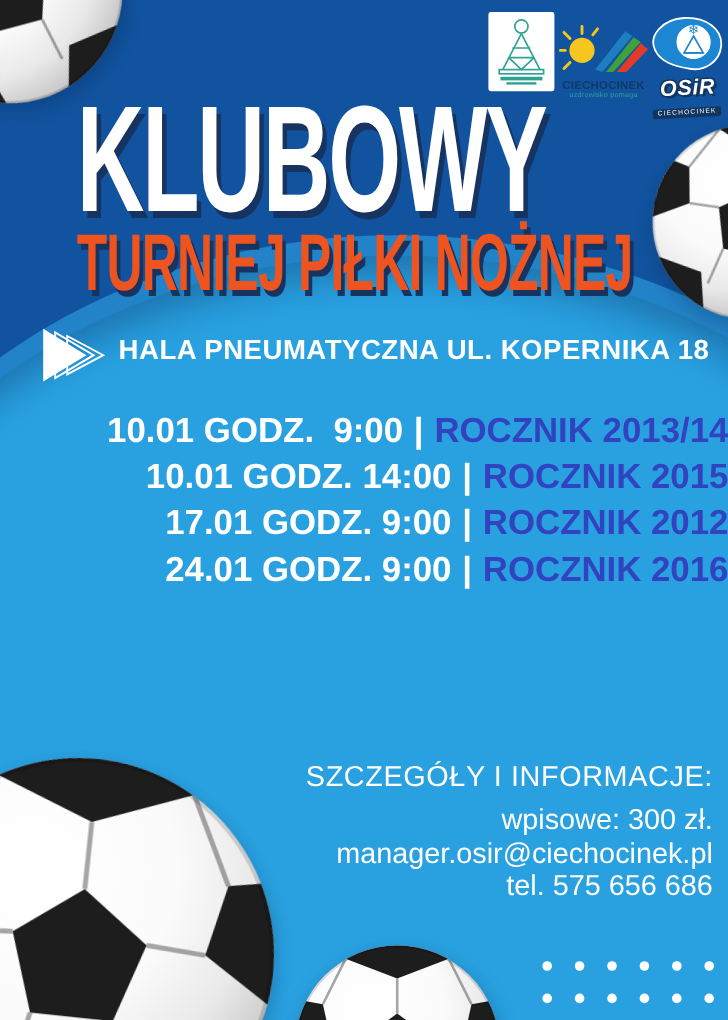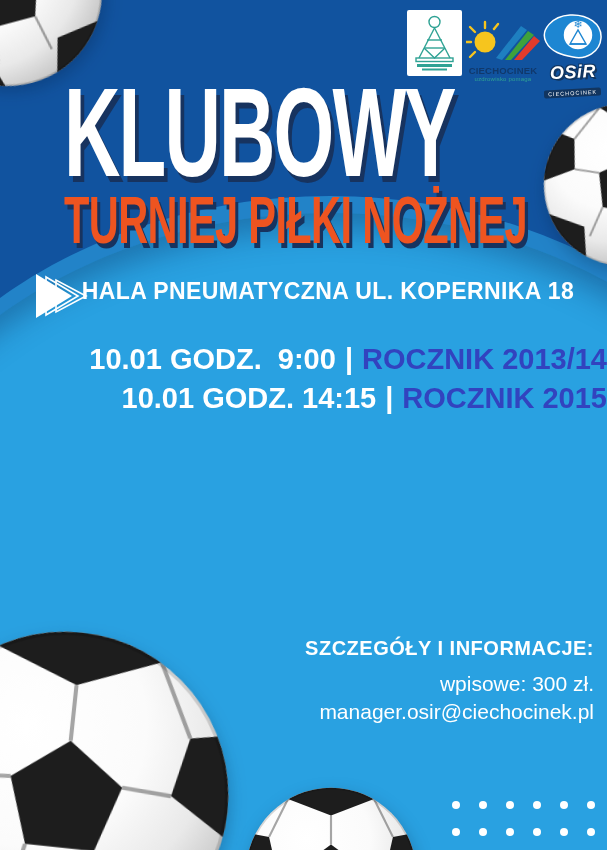--- a/index.html
+++ b/index.html
@@ -53,33 +53,33 @@
   }
   .title2{
     position:absolute;left:64px;top:186px;z-index:3;
     font-size:67px;font-weight:bold;color:#ee5420;line-height:1;white-space:nowrap;
     letter-spacing:-1px;transform:scaleX(.62);transform-origin:0 0;
     text-shadow:5px 5px 0 #17335f;
   }
   
   .venue-icon{position:absolute;left:34px;top:272px;z-index:3;}
   .venue-text{
-    position:absolute;left:78px;top:277px;width:500px;z-index:3;text-align:center;
+    position:absolute;left:95px;top:277px;width:500px;z-index:3;text-align:center;
     font-size:23px;font-weight:bold;color:#fff;letter-spacing:.4px;line-height:28px;white-space:nowrap;
   }
   
   .schedule{position:absolute;left:0;top:340px;width:607px;z-index:3;text-align:right;}
   .srow{font-size:29px;font-weight:bold;line-height:38.5px;white-space:nowrap;}
   .srow .dt{color:#fff;white-space:pre;}
   .srow .sep{color:#fff;margin:0 9px;}
   .srow .grp{color:#3243bf;white-space:pre;}
   
   .info{position:absolute;right:13px;top:633px;z-index:3;text-align:right;color:#fff;}
-  .info-h{font-size:20px;font-weight:bold;letter-spacing:.5px;line-height:30px;margin-bottom:7px;white-space:nowrap;}
-  .info-line{font-size:21px;line-height:27.5px;font-weight:normal;white-space:nowrap;}
+  .info-h{font-size:24px;font-weight:normal;letter-spacing:.5px;line-height:30px;margin-bottom:7px;white-space:nowrap;}
+  .info-line{font-size:24px;line-height:27.5px;font-weight:normal;white-space:nowrap;}
   
   .dots{position:absolute;right:12px;top:801px;z-index:3;display:grid;grid-template-columns:repeat(6,8px);gap:19px;}
   .dot{width:8px;height:8px;border-radius:50%;background:#fff;}
 </style>
 </head>
 <body>
 
 <svg width="0" height="0" style="position:absolute" aria-hidden="true">
   <defs>
     <radialGradient id="ballGrad" cx="36%" cy="30%" r="82%">
@@ -193,28 +193,35 @@
     <polygon points="12,5 12,43 44,24" fill="none" stroke="#ffffff" stroke-width="1.6"></polygon>
     <polygon points="22,8 22,40 52,24" fill="none" stroke="#ffffff" stroke-width="1.6"></polygon>
   </svg>
   <div class="venue-text">HALA PNEUMATYCZNA UL. KOPERNIKA 18</div>
 
   <div class="schedule">
     <div class="srow">
       <span class="dt">10.01 GODZ.  9:00</span><span class="sep">|</span><span class="grp">ROCZNIK 2013/14</span>
     </div>
     <div class="srow">
-      <span class="dt">10.01 GODZ. 14:15</span><span class="sep">|</span><span class="grp">ROCZNIK 2015</span>
+      <span class="dt">10.01 GODZ. 14:00</span><span class="sep">|</span><span class="grp">ROCZNIK 2015</span>
+    </div>
+    <div class="srow">
+      <span class="dt">17.01 GODZ. 9:00</span><span class="sep">|</span><span class="grp">ROCZNIK 2012</span>
+    </div>
+    <div class="srow">
+      <span class="dt">24.01 GODZ. 9:00</span><span class="sep">|</span><span class="grp">ROCZNIK 2016</span>
     </div>
   </div>
 
   <div class="info">
     <div class="info-h">SZCZEGÓŁY I INFORMACJE:</div>
     <div class="info-line">wpisowe: 300 zł.</div>
     <div class="info-line">manager.osir@ciechocinek.pl</div>
+    <div class="info-line">tel. 575 656 686</div>
   </div>
 
   <div class="dots">
     <span class="dot"></span>
       <span class="dot"></span>
       <span class="dot"></span>
       <span class="dot"></span>
       <span class="dot"></span>
       <span class="dot"></span>
       <span class="dot"></span>

